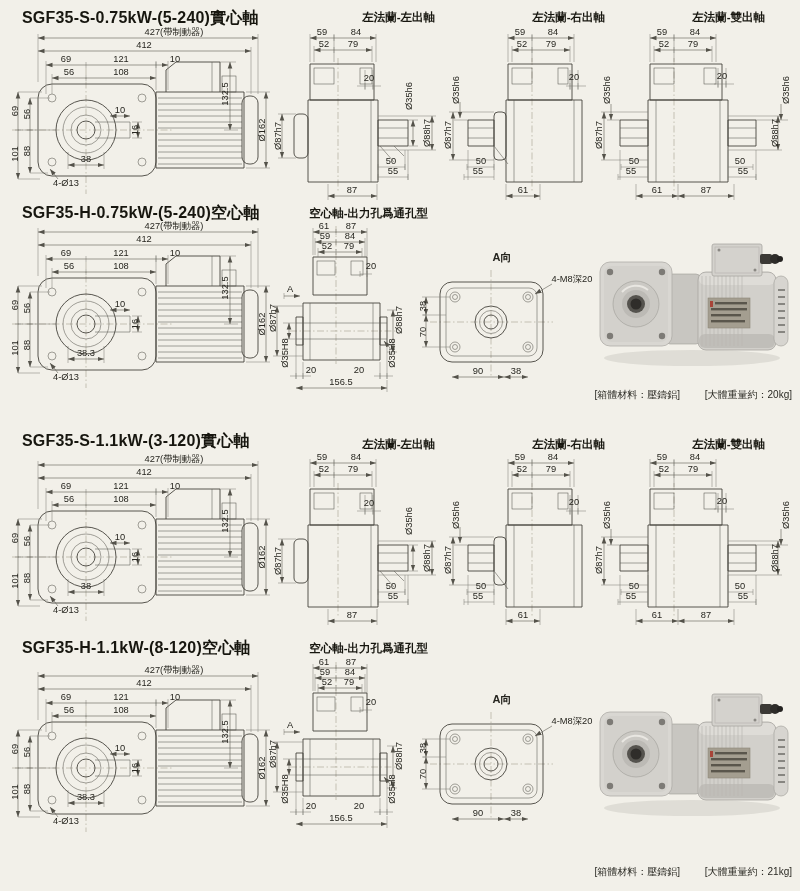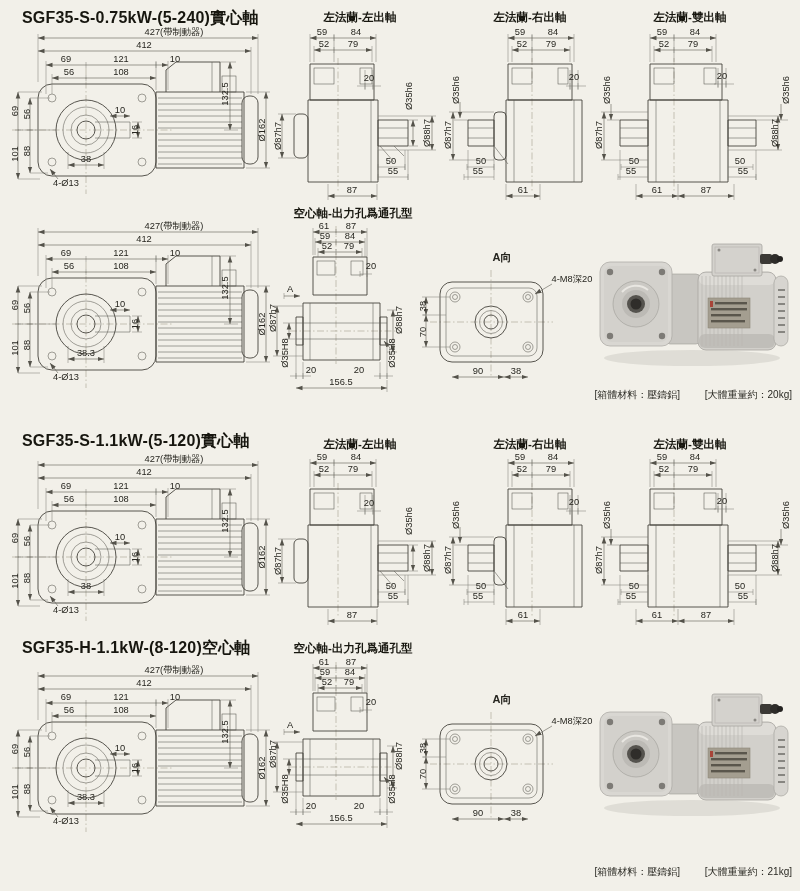--- a/index.html
+++ b/index.html
@@ -1,20 +1,20 @@
 <!DOCTYPE html>
 <html><head>
 <meta charset="utf-8">
 <style>
   body{margin:0;background:#e8e6e0}
   .page{position:relative;width:800px;height:891px;background:#f2f0e9;font-family:"Liberation Sans",sans-serif;overflow:hidden}
   .abs{position:absolute}
   svg.abs{overflow:visible}
   .rt{position:absolute;font-size:16px;font-weight:bold;color:#17160f;letter-spacing:.2px;white-space:nowrap}
-  .vt{position:absolute;font-size:11.5px;font-weight:bold;color:#17160f;text-align:center;white-space:nowrap}
+  .vt{position:absolute;font-size:11.5px;font-weight:bold;color:#17160f;text-align:right;white-space:nowrap}
   .cap{position:absolute;font-size:10px;color:#2b2a24;text-align:right;white-space:nowrap}
   .cap span{margin-left:22px}
   .o{stroke:#45433c;stroke-width:.9;fill:none;stroke-linejoin:round}
   .o2{stroke:#5a5850;stroke-width:.55;fill:none}
   .dl{stroke:#605e56;stroke-width:.6;fill:none;marker-start:url(#ar);marker-end:url(#ar)}
   .ld{stroke:#605e56;stroke-width:.6;fill:none;marker-end:url(#ar)}
   .xl{stroke:#7b7970;stroke-width:.5;fill:none}
   .cl{stroke:#95927f;stroke-width:.5;fill:none;stroke-dasharray:7 2.5 1.5 2.5}
   .t{font-family:"Liberation Sans",sans-serif;font-size:9.3px;fill:#26251f;text-anchor:middle}
 </style>
@@ -322,40 +322,41 @@
     </svg>
 <div class="vt" style="left:455px;top:10px;width:150px">左法蘭-右出軸</div>
 <svg class="abs" style="left:440px;top:4px" width="150" height="200" viewBox="0 0 150 200">
       <use href="#symSideR"></use>
     </svg>
 <div class="vt" style="left:615px;top:10px;width:150px">左法蘭-雙出軸</div>
 <svg class="abs" style="left:592px;top:4px" width="208" height="200" viewBox="0 0 208 200">
       <use href="#symSideD"></use>
     </svg>
 
+<div class="rt" style="left:22px;top:203px">SGF35-H-0.75kW-(5-240)空心軸</div>
 <svg class="abs" style="left:6px;top:216px" width="270" height="176" viewBox="0 0 270 176">
   <use href="#symFront"></use>
   <text class="t" x="80" y="140">38.3</text>
 </svg>
 <div class="vt" style="left:278px;top:206px;width:150px">空心軸-出力孔爲通孔型</div>
 <svg class="abs" style="left:266px;top:222px" width="140" height="172" viewBox="0 0 140 172">
       <use href="#symHollow"></use>
     </svg>
 <svg class="abs" style="left:412px;top:248px" width="183" height="137" viewBox="0 0 183 137">
       <use href="#symA"></use>
     </svg>
 <svg class="abs" style="left:592px;top:238px" width="200" height="142" viewBox="0 0 200 142">
       <use href="#symPhoto"></use>
     </svg>
 <div class="cap" style="left:420px;top:388px;width:372px">
   <span>[箱體材料：壓鑄鋁]</span>
   <span>[大體重量約：20kg]</span>
 </div>
 
-<div class="rt" style="left:22px;top:431px">SGF35-S-1.1kW-(5-120)實心軸</div>
+<div class="rt" style="left:22px;top:431px">SGF35-S-1.1kW-(3-120)實心軸</div>
 <svg class="abs" style="left:6px;top:449px" width="270" height="176" viewBox="0 0 270 176">
   <use href="#symFront"></use>
   <text class="t" x="80" y="140">38</text>
 </svg>
 <div class="vt" style="left:285px;top:437px;width:150px">左法蘭-左出軸</div>
 <svg class="abs" style="left:272px;top:429px" width="185" height="200" viewBox="0 0 185 200">
       <use href="#symSideL"></use>
     </svg>
 <div class="vt" style="left:455px;top:437px;width:150px">左法蘭-右出軸</div>
 <svg class="abs" style="left:440px;top:429px" width="150" height="200" viewBox="0 0 150 200">

